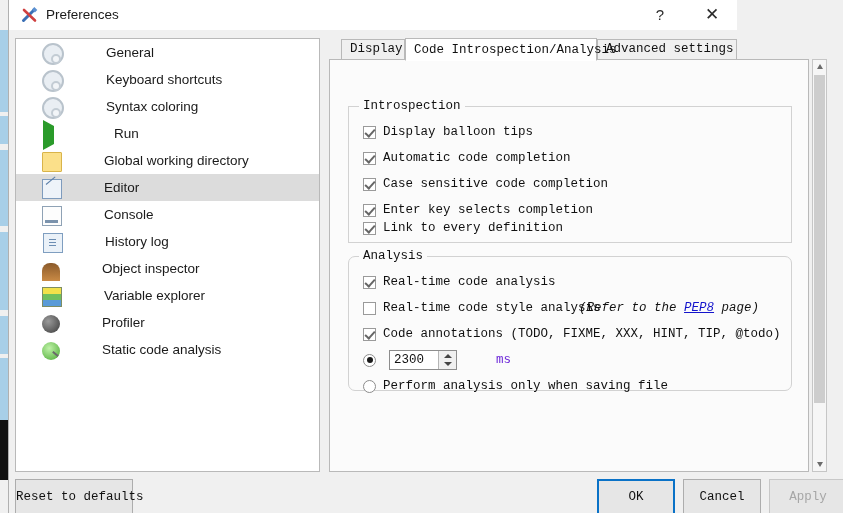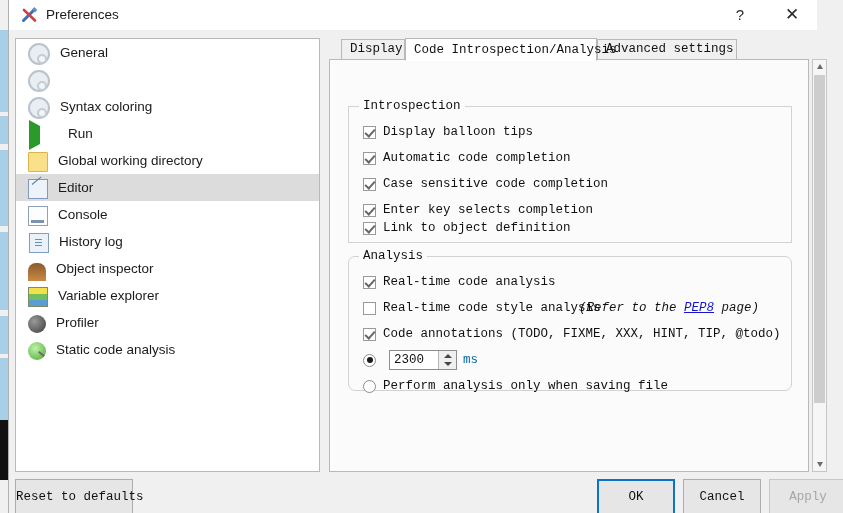--- a/index.html
+++ b/index.html
@@ -52,21 +52,21 @@
     width: 835px; height: 513px;
     background: #f0f0f0;
     border-left: 1px solid #b0b0b0;
     box-sizing: border-box;
   }
 
   
   #titlebar {
     position: absolute;
     left: 0; top: 0;
-    width: 808px; height: 30px;
+    width: 728px; height: 30px;
     background: #ffffff;
     box-sizing: border-box;
   }
   #titlebar .title-icon {
     position: absolute; left: 12px; top: 6px;
     width: 18px; height: 18px;
   }
   #titlebar .title-text {
     position: absolute; left: 37px; top: 6px;
     font-size: 13.5px;
@@ -98,23 +98,24 @@
     background: #ffffff;
     border: 1px solid #b9b9b9;
     box-sizing: border-box;
     overflow: hidden;
   }
   .side-item {
     position: relative;
     height: 27px;
     display: flex;
     align-items: center;
-    padding-left: 10px;
+    padding-left: 24px;
     box-sizing: border-box;
     white-space: nowrap;
+    gap: 32px;
   }
   .side-item.selected { background: #dcdcdc; }
   .side-item .ico {
     width: 18px; height: 18px;
     margin-right: 10px;
     flex: 0 0 18px;
     position: relative;
   }
   .side-item .lbl {
     font-size: 13.5px;
@@ -415,22 +416,23 @@
     top: 3px;
     border-bottom: 4px solid #444444;
   }
   .spin .spin-btns .dn {
     bottom: 3px;
     border-top: 4px solid #444444;
   }
   .unit-label {
     font-family: "Liberation Mono", monospace;
     font-size: 12.5px;
-    color: #0369a1;
+    color: #6d28d9;
     line-height: 22px;
+    margin-left: 33px;
   }
 
   
   #vscroll {
     position: absolute;
     left: 483px; top: 21px;
     width: 15px; height: 413px;
     background: #f6f6f6;
     border: 1px solid #c6c6c6;
     box-sizing: border-box;
@@ -513,20 +515,21 @@
 
   <div id="sidebar">
 
     <div class="side-item">
       <span class="ico ico-gear"></span>
       <span class="lbl">General</span>
     </div>
 
     <div class="side-item">
       <span class="ico ico-gear"></span>
+      <span class="lbl">Keyboard shortcuts</span>
     </div>
 
     <div class="side-item">
       <span class="ico ico-gear"></span>
       <span class="lbl">Syntax coloring</span>
     </div>
 
     <div class="side-item">
       <span class="ico ico-run"></span>
       <span class="lbl">Run</span>
@@ -599,21 +602,21 @@
         <div class="optrow" style="top:66px;">
           <span class="cbox checked"></span>
           <span class="optlabel">Case sensitive code completion</span>
         </div>
         <div class="optrow" style="top:92px;">
           <span class="cbox checked"></span>
           <span class="optlabel">Enter key selects completion</span>
         </div>
         <div class="optrow" style="top:110px;">
           <span class="cbox checked"></span>
-          <span class="optlabel">Link to object definition</span>
+          <span class="optlabel">Link to every definition</span>
         </div>
       </div>
 
       <div class="groupbox" id="gb-analysis">
         <span class="gb-title">Analysis</span>
 
         <div class="optrow" style="top:14px;">
           <span class="cbox checked"></span>
           <span class="optlabel">Real-time code analysis</span>
         </div>

